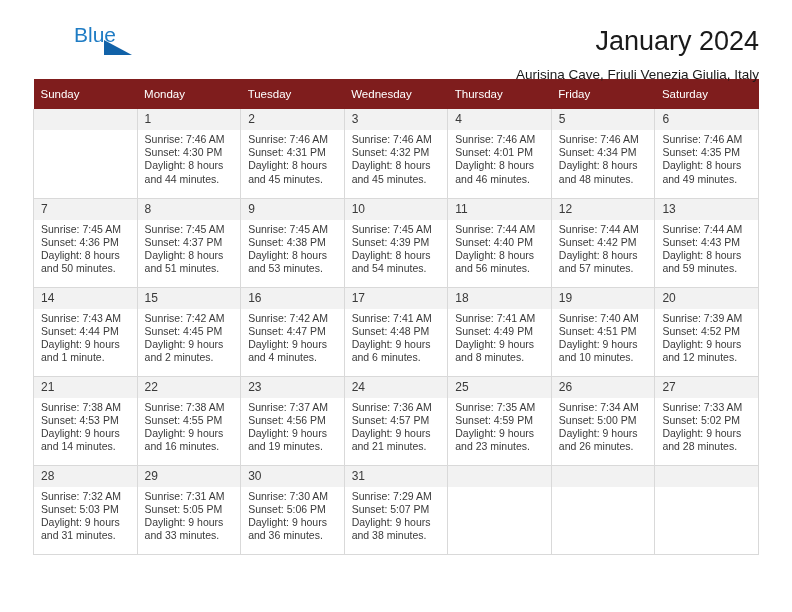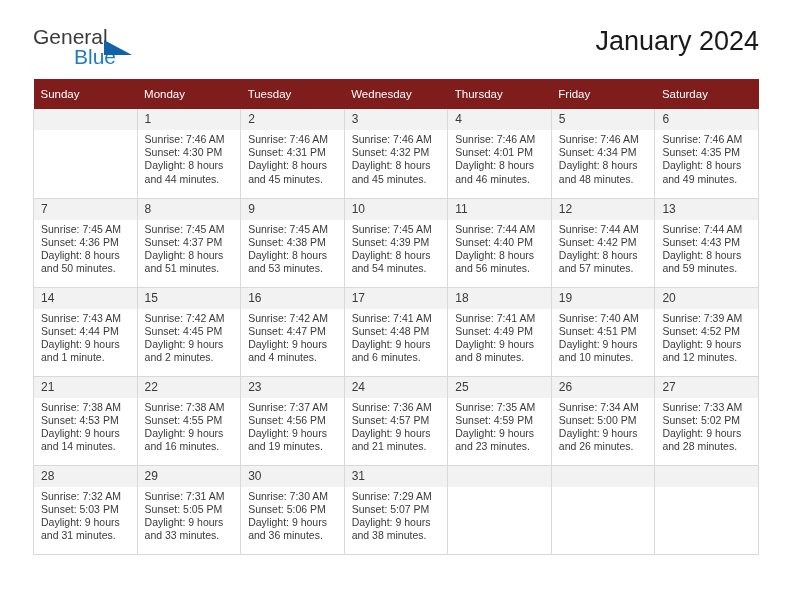--- a/index.html
+++ b/index.html
@@ -134,27 +134,27 @@
   }
 </style>
 </head>
 <body>
 
 <div class="page">
 
   <div class="header">
 
     <div class="logo">
-      <span class="logo-general">General</span>
       <span class="logo-triangle"></span>
       <span class="logo-blue">Blue</span>
     </div>
 
     <div class="title-block">
       <div class="month-title">January 2024</div>
+      <div class="location">Aurisina Cave, Friuli Venezia Giulia, Italy</div>
     </div>
 
   </div>
 
   <table class="calendar">
     <thead>
       <tr>
         <th>Sunday</th>
         <th>Monday</th>
         <th>Tuesday</th>

